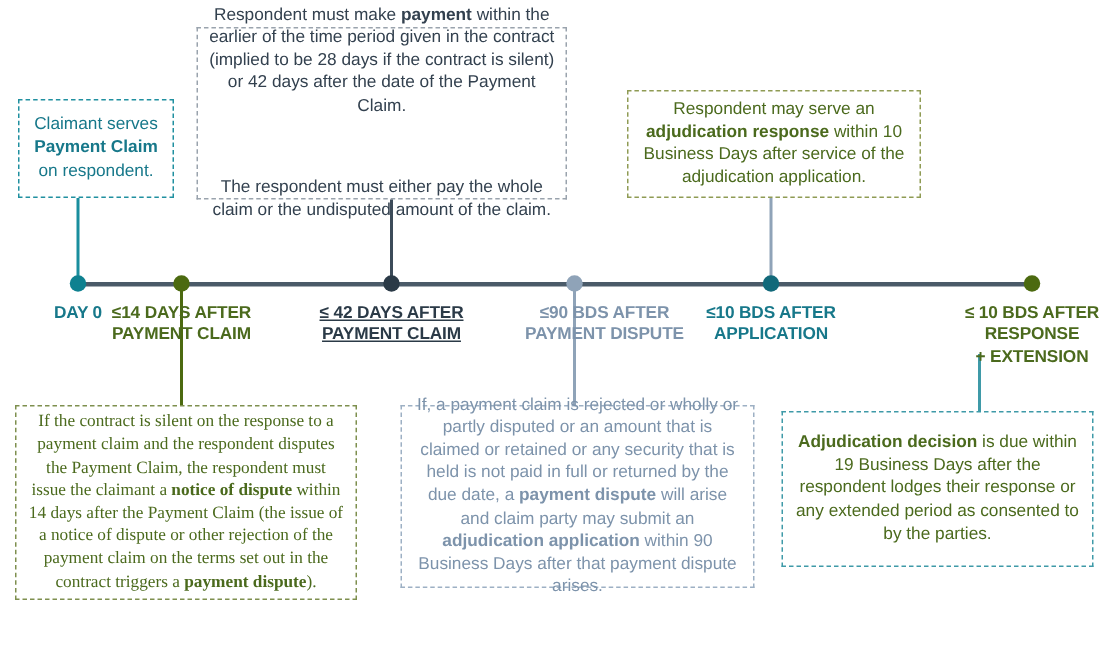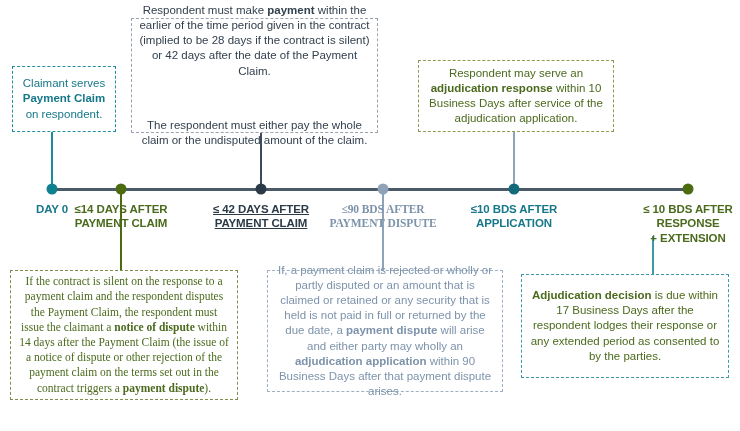--- a/index.html
+++ b/index.html
@@ -114,38 +114,38 @@
 
   <div class="connector" style="left:120px; top:190px; height:80px; background:#4c6a10;"></div>
   <div class="connector" style="left:382px; top:190px; height:80px; background:#8fa3b8;"></div>
   <div class="connector" style="left:652px; top:236px; height:38px; background:#3f9aa8;"></div>
 
   <div class="box c-olive2" style="left:10px; top:270px; width:228px; height:130px; font-size:11.5px;">
       <p><span>If the contract is silent on the response to a payment claim and the respondent disputes the Payment Claim, the respondent must issue the claimant a </span><b>notice of dispute</b><span> within 14 days after the Payment Claim (the issue of a notice of dispute or other rejection of the payment claim on the terms set out in the contract triggers a </span><b>payment dispute</b><span>).</span></p>
     </div>
 
   <div class="box c-slate2" style="left:267px; top:270px; width:236px; height:122px; font-size:11.5px;">
-      <p><span>If, a payment claim is rejected or wholly or partly disputed or an amount that is claimed or retained or any security that is held is not paid in full or returned by the due date, a </span><b>payment dispute</b><span> will arise and either party may wholly an </span><b>adjudication application</b><span> within 90 Business Days after that payment dispute arises.</span></p>
+      <p><span>If, a payment claim is rejected or wholly or partly disputed or an amount that is claimed or retained or any security that is held is not paid in full or returned by the due date, a </span><b>payment dispute</b><span> will arise and claim party may submit an </span><b>adjudication application</b><span> within 90 Business Days after that payment dispute arises.</span></p>
     </div>
 
   <div class="box c-tealborder-olive" style="left:521px; top:274px; width:208px; height:104px; font-size:11.5px;">
-      <p><b>Adjudication decision</b><span> is due within 17 Business Days after the respondent lodges their response or any extended period as consented to by the parties.</span></p>
+      <p><b>Adjudication decision</b><span> is due within 19 Business Days after the respondent lodges their response or any extended period as consented to by the parties.</span></p>
     </div>
 
   <div id="nodes-layer">
       <div class="node" style="left: 52px; top: 189px; background: rgb(15, 129, 144);"></div>
       <div class="axis-label l-teal" style="left: 52px; top: 202px; width: 150px;">DAY 0</div>
       <div class="node" style="left: 121px; top: 189px; background: rgb(76, 106, 16);"></div>
       <div class="axis-label l-olive" style="left: 121px; top: 202px; width: 150px;">≤14 DAYS AFTER
 PAYMENT CLAIM</div>
       <div class="node" style="left: 261px; top: 189px; background: rgb(43, 58, 71);"></div>
       <div class="axis-label l-navy" style="left: 261px; top: 202px; width: 150px;">≤ 42 DAYS AFTER
 PAYMENT CLAIM</div>
       <div class="node" style="left: 383px; top: 189px; background: rgb(143, 163, 184);"></div>
-      <div class="axis-label l-slate" style="left: 383px; top: 202px; width: 150px; font-family: Liberation Serif, serif;">≤90 BDS AFTER
+      <div class="axis-label l-slate" style="left: 403px; top: 202px; width: 150px;">≤90 BDS AFTER
 PAYMENT DISPUTE</div>
       <div class="node" style="left: 514px; top: 189px; background: rgb(18, 105, 122);"></div>
       <div class="axis-label l-teal" style="left: 514px; top: 202px; width: 150px;">≤10 BDS AFTER
 APPLICATION</div>
       <div class="node" style="left: 688px; top: 189px; background: rgb(76, 106, 16);"></div>
       <div class="axis-label l-olive" style="left: 688px; top: 202px; width: 150px;">≤ 10 BDS AFTER
 RESPONSE
 + EXTENSION</div>
     </div>
 

